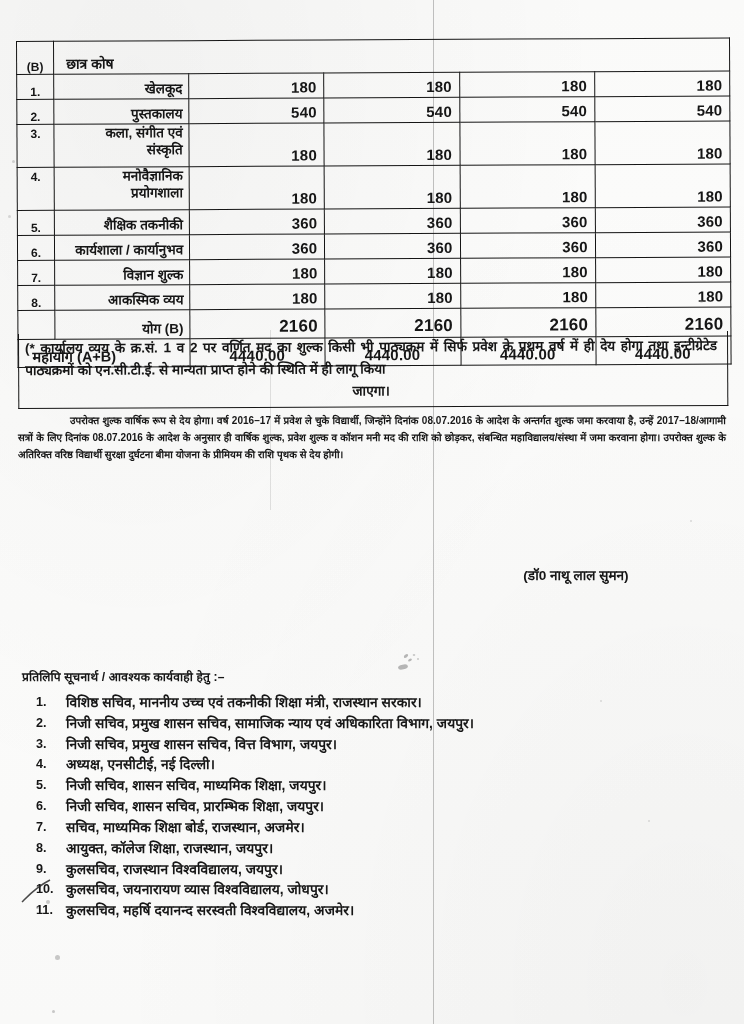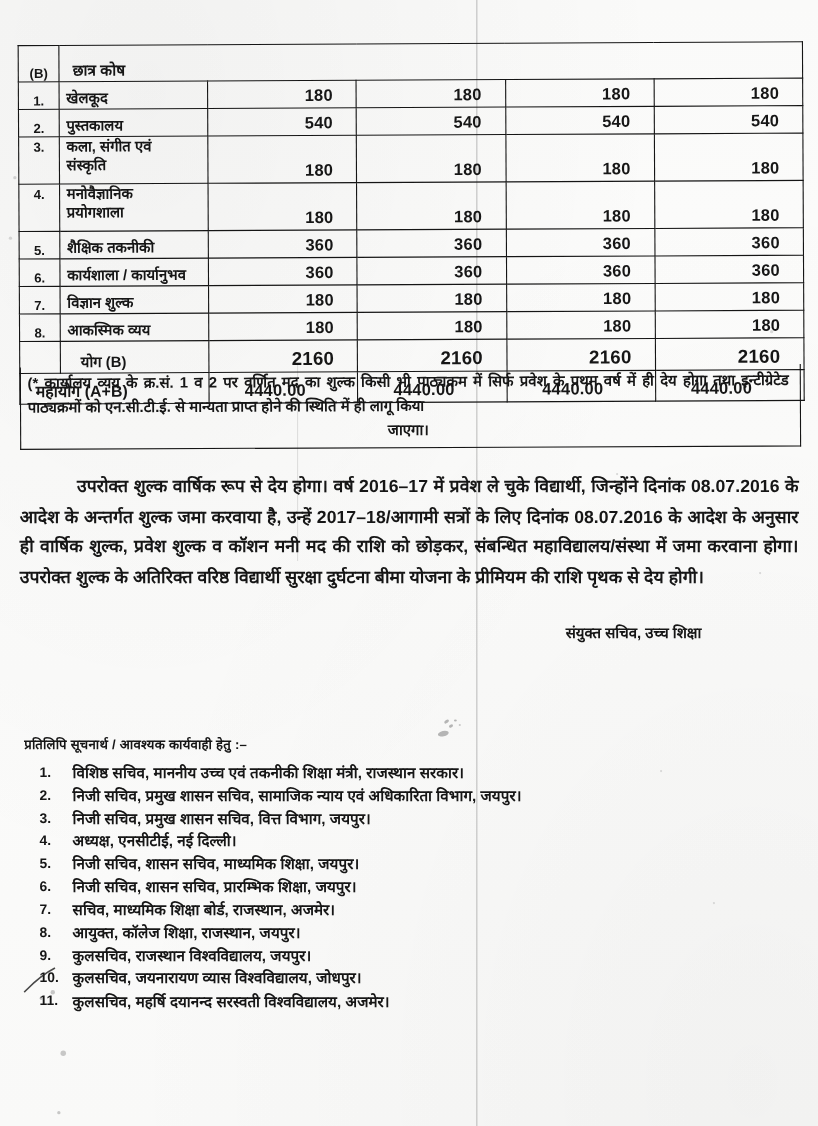--- a/index.html
+++ b/index.html
@@ -69,26 +69,26 @@
   }
   .fee-table td.num {
     width: 34px;
     text-align: center;
     font-size: 12px;
     padding: 0 1px;
     vertical-align: bottom;
   }
   .fee-table td.name {
     width: 196px;
-    text-align: left;
+    text-align: right;
   }
   .fee-table td.val {
     width: 121px;
     text-align: right;
-    padding-right: 21px;
+    padding-right: 7px;
     font-size: 15px;
     letter-spacing: .2px;
   }
   .fee-table tr.section td {
     height: 30px;
     vertical-align: bottom;
   }
   .fee-table td.sec-label {
     font-size: 14px;
     padding-left: 12px;
@@ -122,26 +122,25 @@
     line-height: 1.62;
     text-align: justify;
     transform: rotate(-0.25deg);
     transform-origin: left top;
   }
   .note-box .last { display: block; text-align: center; }
 
   
   .para {
     position: absolute;
-    font-size: 16px;
+    font-size: 10px;
     font-weight: 700;
     line-height: 1.72;
     text-align: justify;
     letter-spacing: .05px;
-    margin-top: 17px;
   }
   #para1 { left: 18px; top: 412px; width: 708px; text-indent: 52px; }
   #para2 { left: 18px; top: 518px; width: 708px; text-indent: 48px; }
 
   
   .signature-block {
     position: absolute;
     left: 446px;
     top: 566px;
     width: 260px;
@@ -342,21 +341,21 @@
 
   <div class="note-box">
     <span>(* कार्यालय व्यय के क्र.सं. 1 व 2 पर वर्णित मद का शुल्क किसी भी पाठ्यक्रम में सिर्फ प्रवेश के प्रथम वर्ष में</span>
     <span>ही देय होगा तथा इन्टीग्रेटेड पाठ्यक्रमों को एन.सी.टी.ई. से मान्यता प्राप्त होने की स्थिति में ही लागू किया</span>
     <span class="last">जाएगा।</span>
   </div>
 
   <div class="para" id="para1">उपरोक्त शुल्क वार्षिक रूप से देय होगा। वर्ष 2016–17 में प्रवेश ले चुके विद्यार्थी, जिन्होंने दिनांक 08.07.2016 के आदेश के अन्तर्गत शुल्क जमा करवाया है, उन्हें 2017–18/आगामी सत्रों के लिए दिनांक 08.07.2016 के आदेश के अनुसार ही वार्षिक शुल्क, प्रवेश शुल्क व कॉशन मनी मद की राशि को छोड़कर, संबन्धित महाविद्यालय/संस्था में जमा करवाना होगा। उपरोक्त शुल्क के अतिरिक्त वरिष्ठ विद्यार्थी सुरक्षा दुर्घटना बीमा योजना के प्रीमियम की राशि पृथक से देय होगी।</div>
 
   <div class="signature-block">
-    <div class="sig-desig">संयुक्त सचिव, उच्च शिक्षा</div>
+    <div class="sig-name">(डॉ0 नाथू लाल सुमन)</div>
   </div>
 
   <div class="copy-heading">प्रतिलिपि सूचनार्थ / आवश्यक कार्यवाही हेतु :–</div>
 
   <ul class="copy-list">
     <li>
         <span class="idx">1.</span>
         <span class="txt">विशिष्ठ सचिव, माननीय उच्च एवं तकनीकी शिक्षा मंत्री, राजस्थान सरकार।</span>
       </li>
     <li>

